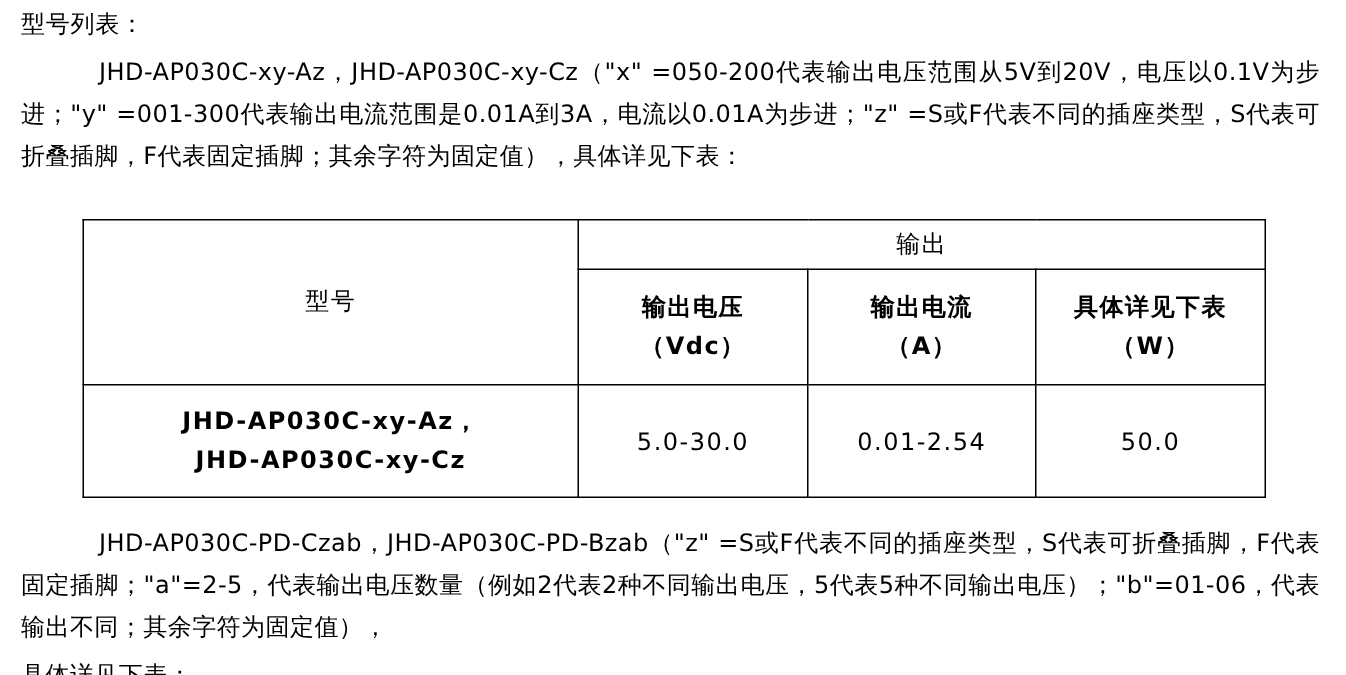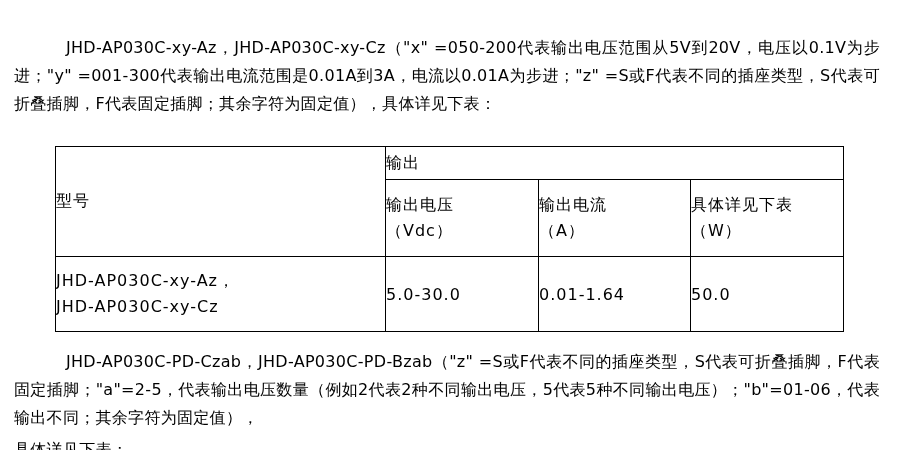--- a/index.html
+++ b/index.html
@@ -58,30 +58,31 @@
   table.spec {
     position: absolute;
     left: 55px;
     top: 146px;
     border-collapse: collapse;
     width: 788px;
     table-layout: fixed;
   }
   table.spec td, table.spec th {
     border: 1px solid #000000;
-    text-align: left;
+    text-align: center;
     vertical-align: middle;
     font-size: 16px;
     font-weight: normal;
     letter-spacing: 1px;
     padding: 0;
   }
   .cell-line {
     display: block;
     line-height: 26px;
+    font-weight: bold;
   }
   .col-model { width: 330px; }
   .col-v { width: 153px; }
   .col-a { width: 152px; }
   .col-w { width: 153px; }
   .row-out-header td { height: 32px; }
   .row-sub-header td { height: 76px; }
   .row-data td { height: 74px; }
   .bottom-clip {
     position: absolute;
@@ -93,20 +94,21 @@
     font-size: 16px;
     line-height: 28px;
     letter-spacing: 0.3px;
   }
 </style>
 </head>
 <body>
 
 <div class="page">
 
+  <div class="heading">型号列表：</div>
 
   <div class="para para1"><span class="indent"></span><span>JHD-AP030C-xy-Az，JHD-AP030C-xy-Cz（"x" =050-200代表输出电压范围从5V到20V，电压以0.1V为步进；"y" =001-300代表输出电流范围是0.01A到3A，电流以0.01A为步进；"z" =S或F代表不同的插座类型，S代表可折叠插脚，F代表固定插脚；其余字符为固定值），具体详见下表：</span></div>
 
   <table class="spec">
     <colgroup>
       <col class="col-model">
       <col class="col-v">
       <col class="col-a">
       <col class="col-w">
     </colgroup>
@@ -128,21 +130,21 @@
           <span class="cell-line">具体详见下表</span>
           <span class="cell-line">（W）</span>
         </td>
       </tr>
       <tr class="row-data">
         <td>
           <span class="cell-line">JHD-AP030C-xy-Az，</span>
           <span class="cell-line">JHD-AP030C-xy-Cz</span>
         </td>
         <td>5.0-30.0</td>
-        <td>0.01-1.64</td>
+        <td>0.01-2.54</td>
         <td>50.0</td>
       </tr>
     </tbody>
   </table>
 
   <div class="para para2"><span class="indent"></span><span>JHD-AP030C-PD-Czab，JHD-AP030C-PD-Bzab（"z" =S或F代表不同的插座类型，S代表可折叠插脚，F代表固定插脚；"a"=2-5，代表输出电压数量（例如2代表2种不同输出电压，5代表5种不同输出电压）；"b"=01-06，代表输出不同；其余字符为固定值），</span></div>
 
   <div class="bottom-clip">具体详见下表：</div>
 
 </div>

